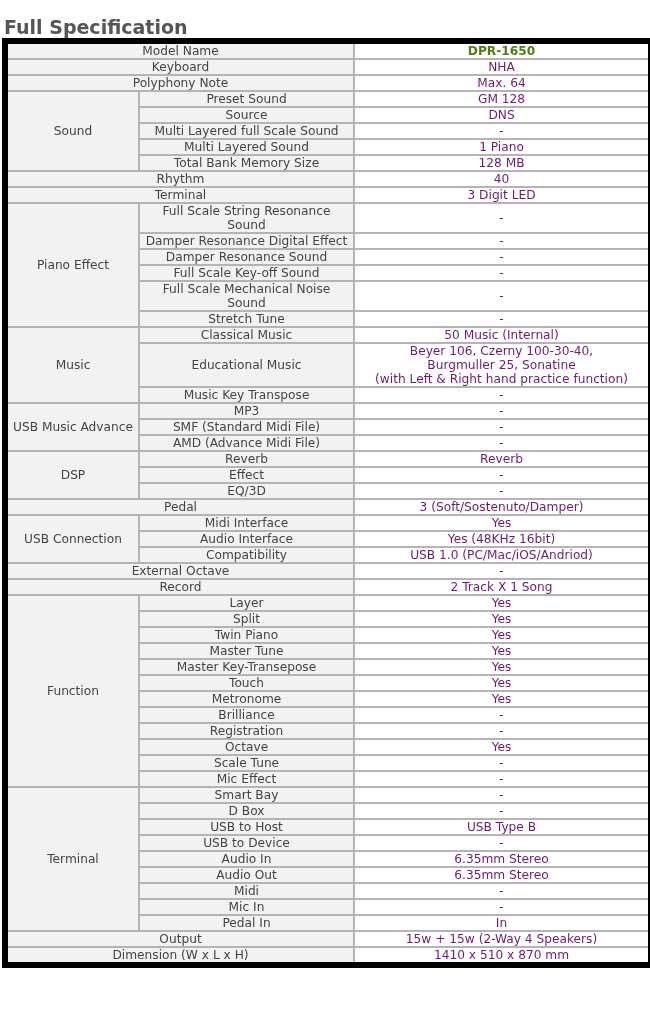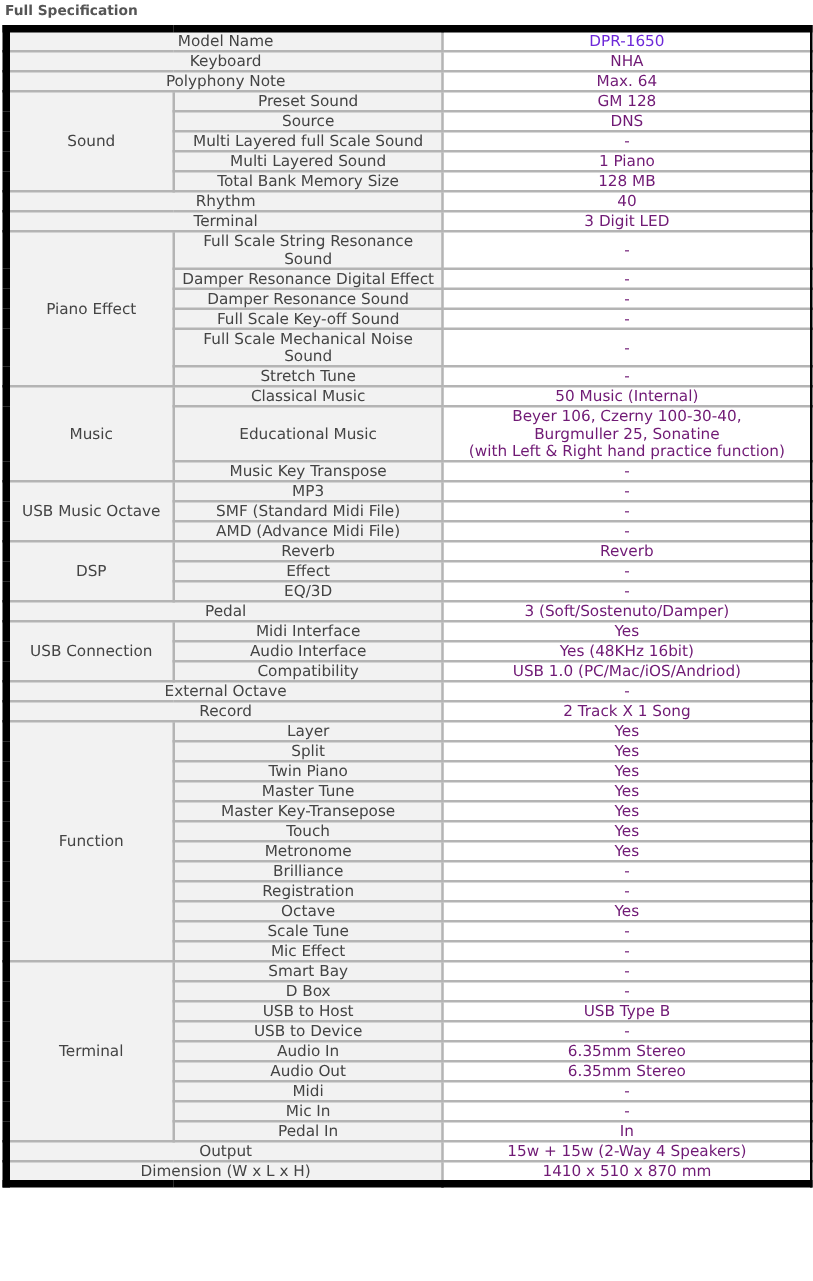--- a/index.html
+++ b/index.html
@@ -1,22 +1,22 @@
 <!DOCTYPE html>
 <html><head>
 <meta charset="utf-8">
 <style>
   html, body { margin: 0; padding: 0; background: #ffffff; }
   body { width: 650px; height: 1025px; overflow: hidden; font-family: "DejaVu Sans", sans-serif; color: #444; }
-  .title { font-family: "DejaVu Sans", sans-serif; font-weight: bold; font-size: 11px; color: #555; padding: 0 0 0 4px; height: 20px; line-height: 18px; }
+  .title { font-family: "DejaVu Sans", sans-serif; font-weight: bold; font-size: 19px; color: #555; padding: 0 0 0 4px; height: 20px; line-height: 18px; margin-top: 18px; }
   table.spec { border-collapse: collapse; margin-left: 2px; width: 646px; table-layout: fixed; border: 6px solid #000000; text-align: center; }
   table.spec td { border: 2px solid #b4b4b4; font-size: 12.2px; padding: 0 3px; height: 13.6px; line-height: 14px; vertical-align: middle; letter-spacing: 0; }
   td.lbl { background: #f2f2f2; color: #444; }
   td.val { background: #ffffff; color: #701a75; }
-  td.val.bold { font-weight: normal; color: #6d28d9; }
+  td.val.bold { font-weight: bold; color: #4d7c0f; }
   col.c1 { width: 134px; } col.c2 { width: 215px; } col.c3 { width: 297px; }
   .ml { white-space: pre-line; margin-top: 29px; }
 </style>
 </head>
 <body>
 
 <div class="title">Full Specification</div>
 <table class="spec">
   <colgroup>
       <col class="c1">
@@ -99,21 +99,21 @@
         <td class="lbl">Educational Music</td>
         <td class="val ml">Beyer 106, Czerny 100-30-40,
 Burgmuller 25, Sonatine
 (with Left &amp; Right hand practice function)</td>
       </tr>
       <tr>
         <td class="lbl">Music Key Transpose</td>
         <td class="val ml">-</td>
       </tr>
       <tr>
-        <td class="lbl" rowspan="3">USB Music Octave</td>
+        <td class="lbl" rowspan="3">USB Music Advance</td>
         <td class="lbl">MP3</td>
         <td class="val ml">-</td>
       </tr>
       <tr>
         <td class="lbl">SMF (Standard Midi File)</td>
         <td class="val ml">-</td>
       </tr>
       <tr>
         <td class="lbl">AMD (Advance Midi File)</td>
         <td class="val ml">-</td>

